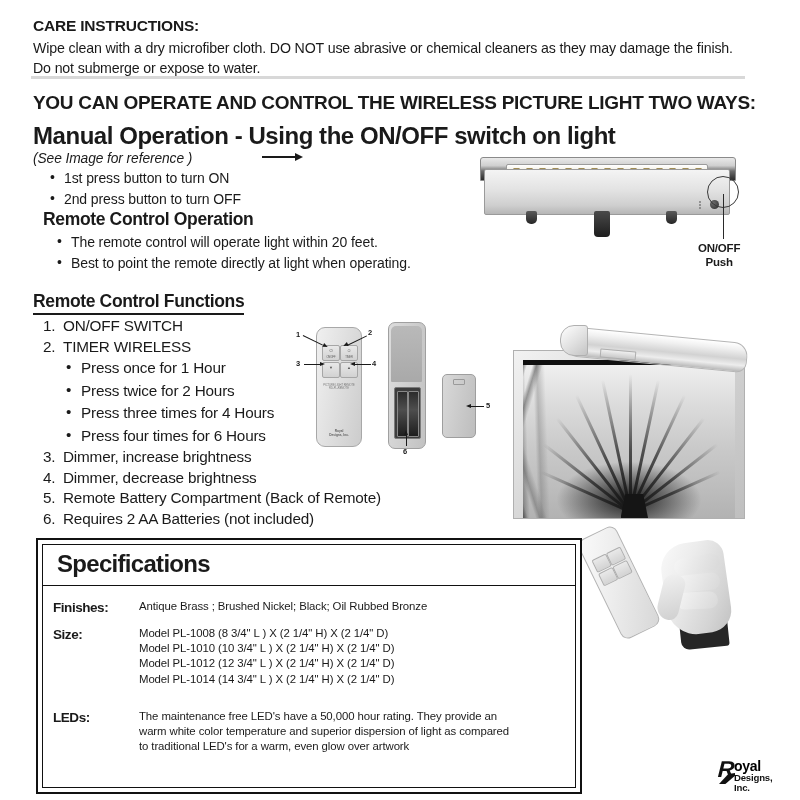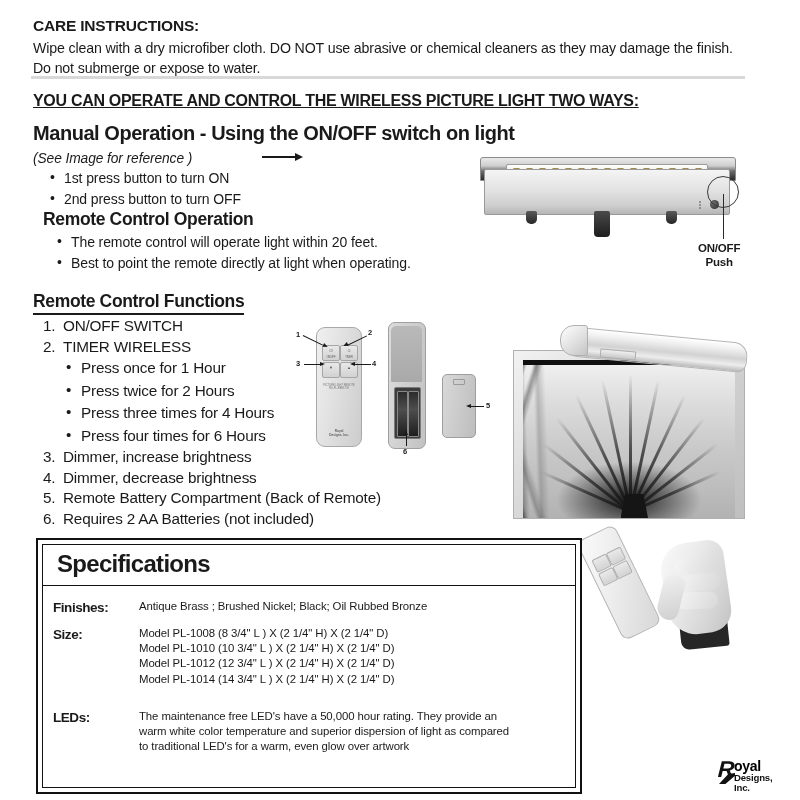--- a/index.html
+++ b/index.html
@@ -35,29 +35,28 @@
     letter-spacing: -0.15px;
   }
   .rule {
     left: 31px; top: 76px;
     width: 714px; height: 3px;
     background: #d8d8d8;
   }
 
   .headline {
     left: 33px; top: 92px;
-    font-size: 16px;
+    font-size: 19px;
     font-weight: bold;
     letter-spacing: -0.3px;
-    text-decoration: underline;
   }
 
   .h2-manual {
     left: 33px; top: 122px;
-    font-size: 20px;
+    font-size: 24px;
     font-weight: bold;
     letter-spacing: -0.45px;
   }
   .see-image {
     left: 33px; top: 151px;
     font-size: 13.8px;
     font-style: italic;
     letter-spacing: -0.1px;
   }
   .arrow-ref {

